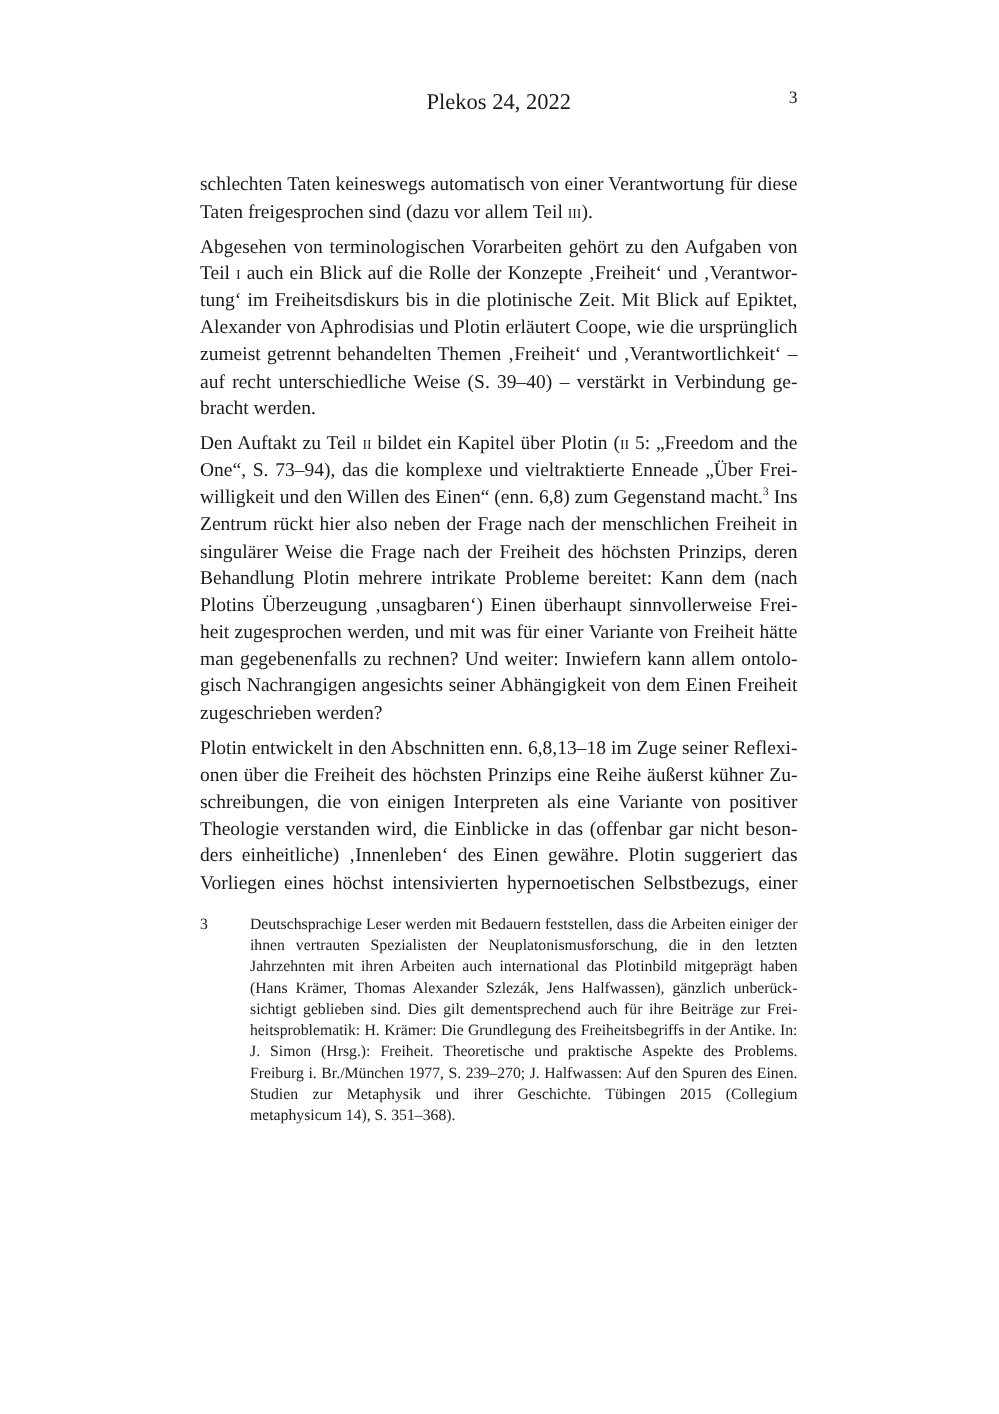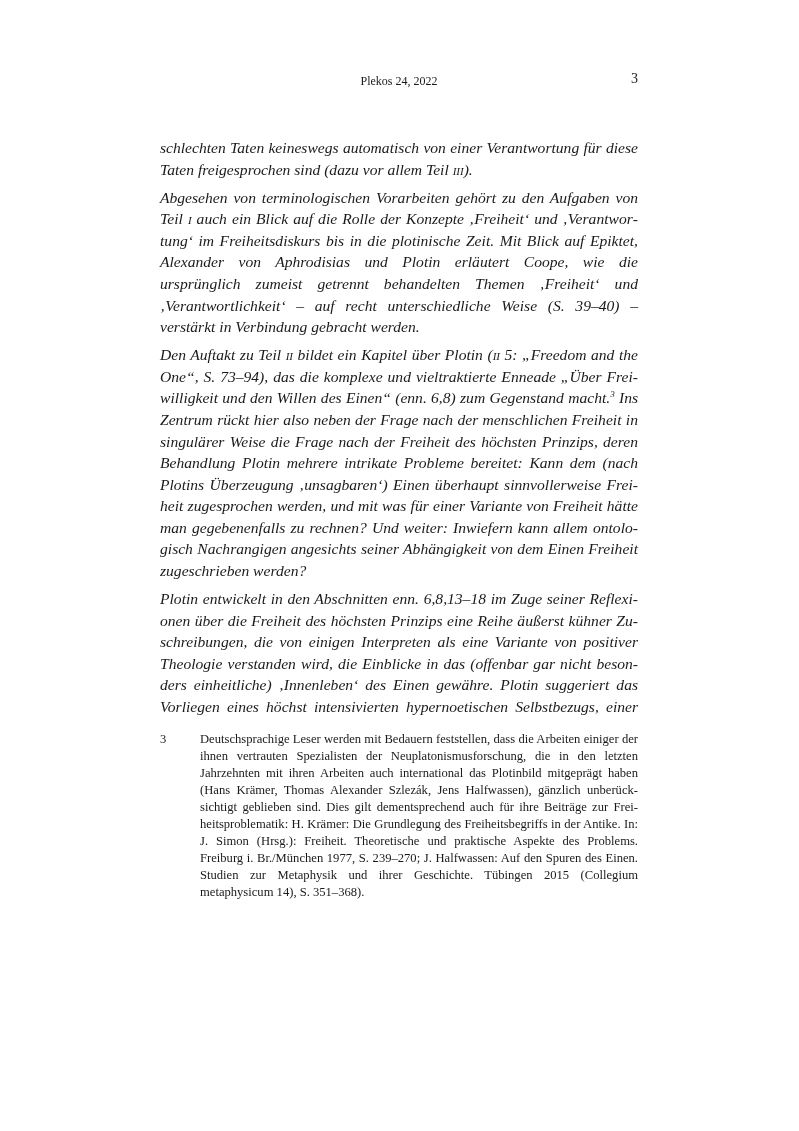--- a/index.html
+++ b/index.html
@@ -3,32 +3,32 @@
   <meta charset="utf-8">
   <style>
     html, body { margin: 0; padding: 0; background: #ffffff; }
     body {
       width: 799px; height: 1131px; position: relative; overflow: hidden;
       font-family: "Liberation Serif", "DejaVu Serif", serif;
       color: #1a1a1a;
     }
     .running-head {
       position: absolute; top: 73px; left: 160px; width: 478px;
-      font-size: 12px; line-height: 16px; text-align: center;
+      font-size: 18px; line-height: 16px; text-align: center;
     }
     .page-number {
       position: absolute; top: 71px; left: 612px; width: 26px;
       font-size: 14px; line-height: 16px; text-align: right;
     }
     .body-text {
       position: absolute; top: 137px; left: 160px; width: 478px;
       font-size: 15.6px; line-height: 21.6px; text-align: justify;
       hyphens: manual;
     }
-    .body-text p { margin: 0 0 6.4px 0; font-style: italic; }
+    .body-text p { margin: 0 0 6.4px 0; }
     .sc { font-variant: small-caps; }
     sup.fnref { font-size: 9px; line-height: 0; vertical-align: 6px; }
     .footnotes {
       position: absolute; top: 731px; left: 160px; width: 478px;
       font-size: 12.6px; line-height: 17px;
     }
     .footnote { display: flex; }
     .fn-num { width: 40px; flex: 0 0 40px; }
     .fn-text { flex: 1; text-align: justify; font-family: Liberation Serif, serif; }
   </style>

